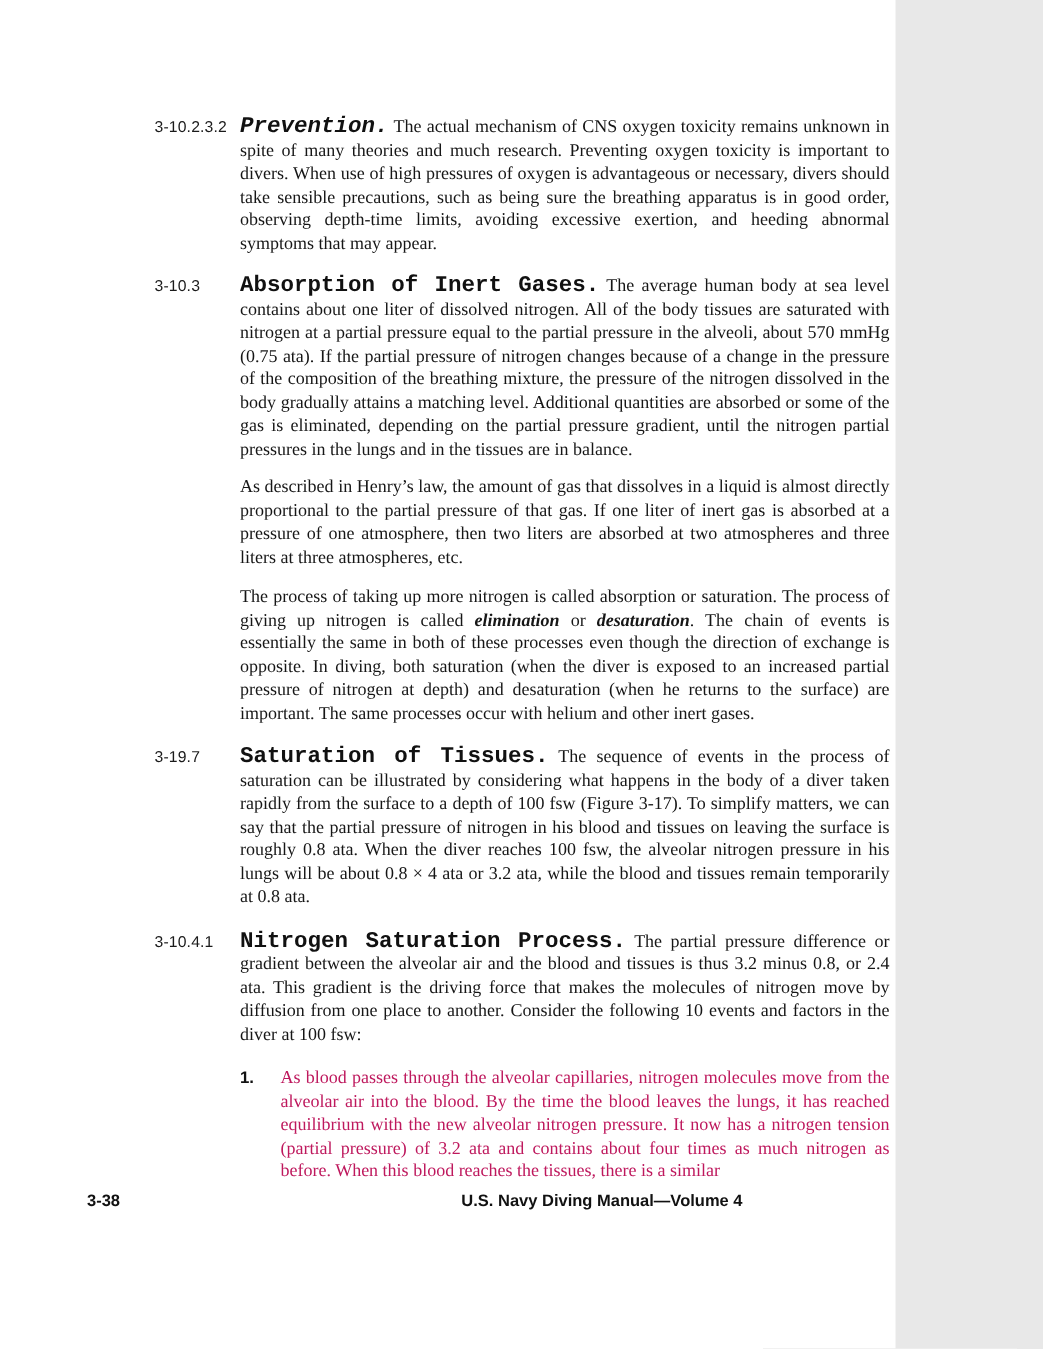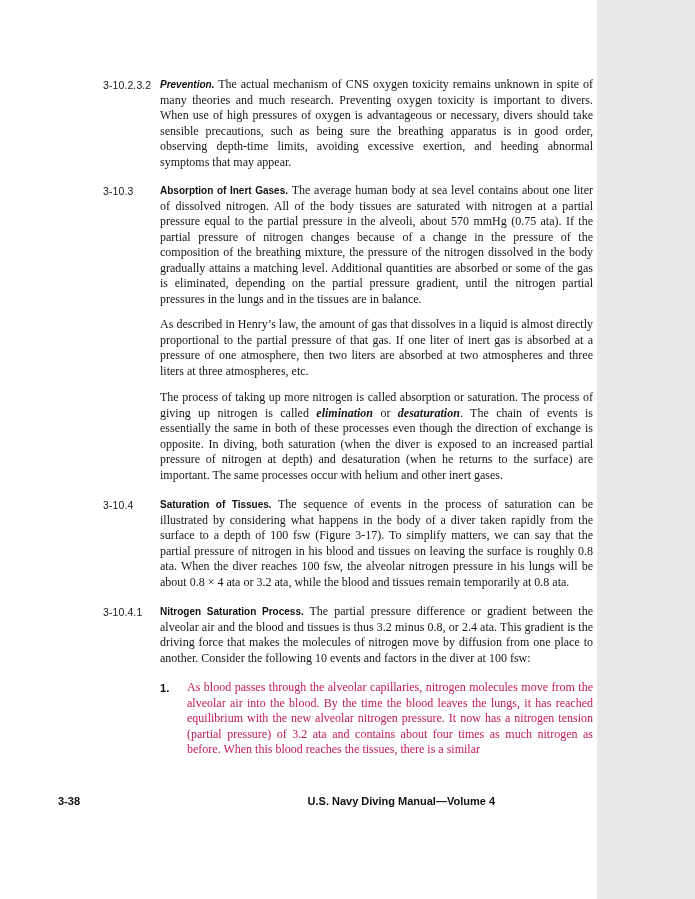--- a/index.html
+++ b/index.html
@@ -37,23 +37,23 @@
   }
   .num.bold { font-weight: normal; }
   .txt {
     width: 433px;
     font-size: 12px;
     line-height: 15.5px;
     text-align: justify;
     color: #161616;
   }
   .runin {
-    font-family: Liberation Sans, sans-serif;
+    font-family: Liberation Mono, monospace;
     font-weight: bold;
-    font-size: 10px;
+    font-size: 15px;
     color: #111;
   }
   .runin.italic { font-style: italic; }
   .gap-13 { margin-bottom: 13px; }
   .gap-10 { margin-bottom: 10px; }
   .gap-11 { margin-bottom: 11px; }
   .gap-14 { margin-bottom: 14px; }
   .list-item {
     display: flex;
     align-items: flex-start;
@@ -114,21 +114,21 @@
         <span>As described in Henry’s law, the amount of gas that dissolves in a liquid is almost directly proportional to the partial pressure of that gas. If one liter of inert gas is absorbed at a pressure of one atmosphere, then two liters are absorbed at two atmospheres and three liters at three atmospheres, etc.</span>
       </div>
     </section>
 
     <section class="row gap-14">
       <div class="num"></div>
       <div class="txt"><span>The process of taking up more nitrogen is called absorption or saturation. The process of giving up nitrogen is called </span><em>elimination</em><span> or </span><em>desaturation</em><span>. The chain of events is essentially the same in both of these processes even though the direction of exchange is opposite. In diving, both saturation (when the diver is exposed to an increased partial pressure of nitrogen at depth) and desaturation (when he returns to the surface) are important. The same processes occur with helium and other inert gases.</span></div>
     </section>
 
     <section class="row gap-14">
-      <div class="num bold">3-10.4</div>
+      <div class="num bold">3-19.7</div>
       <div class="txt">
         <span class="runin">Saturation of Tissues.</span>
         <span>The sequence of events in the process of saturation can be illustrated by considering what happens in the body of a diver taken rapidly from the surface to a depth of 100 fsw (Figure 3-17). To simplify matters, we can say that the partial pressure of nitrogen in his blood and tissues on leaving the surface is roughly 0.8 ata. When the diver reaches 100 fsw, the alveolar nitrogen pressure in his lungs will be about 0.8 × 4 ata or 3.2 ata, while the blood and tissues remain temporarily at 0.8 ata.</span>
       </div>
     </section>
 
     <section class="row gap-14">
       <div class="num">3-10.4.1</div>
       <div class="txt">
         <span class="runin">Nitrogen Saturation Process.</span>

